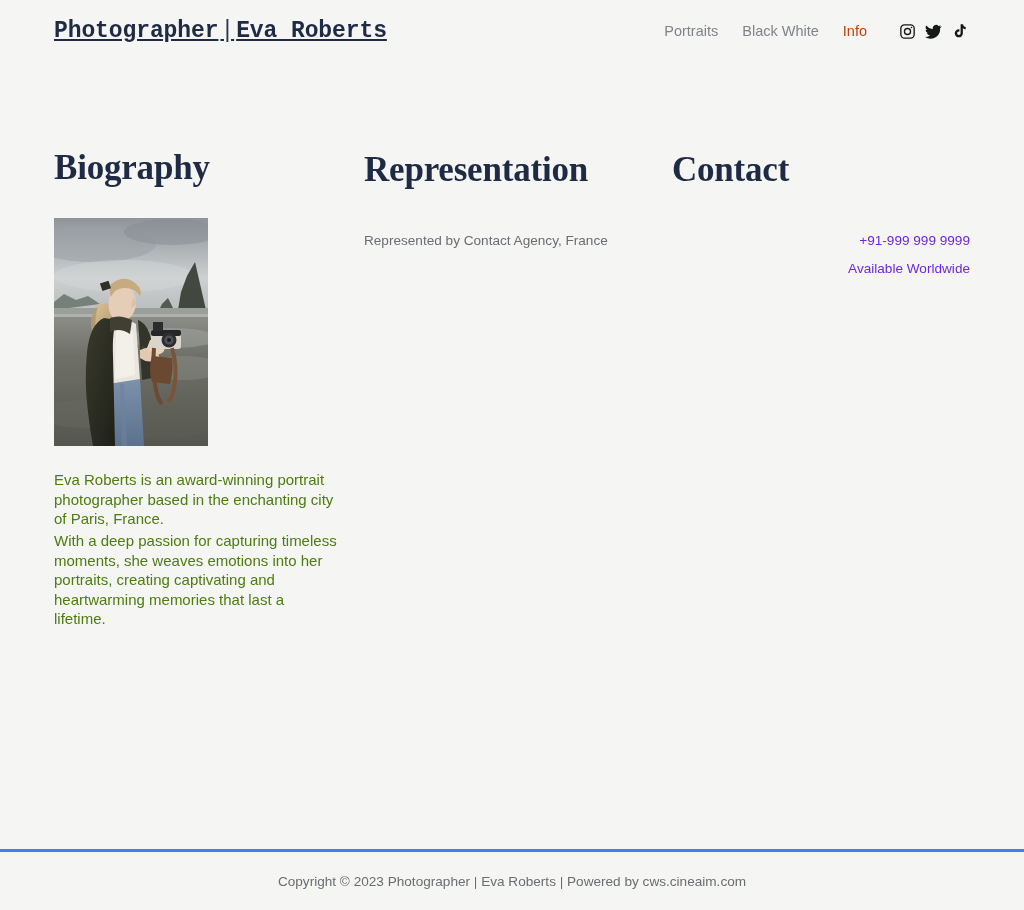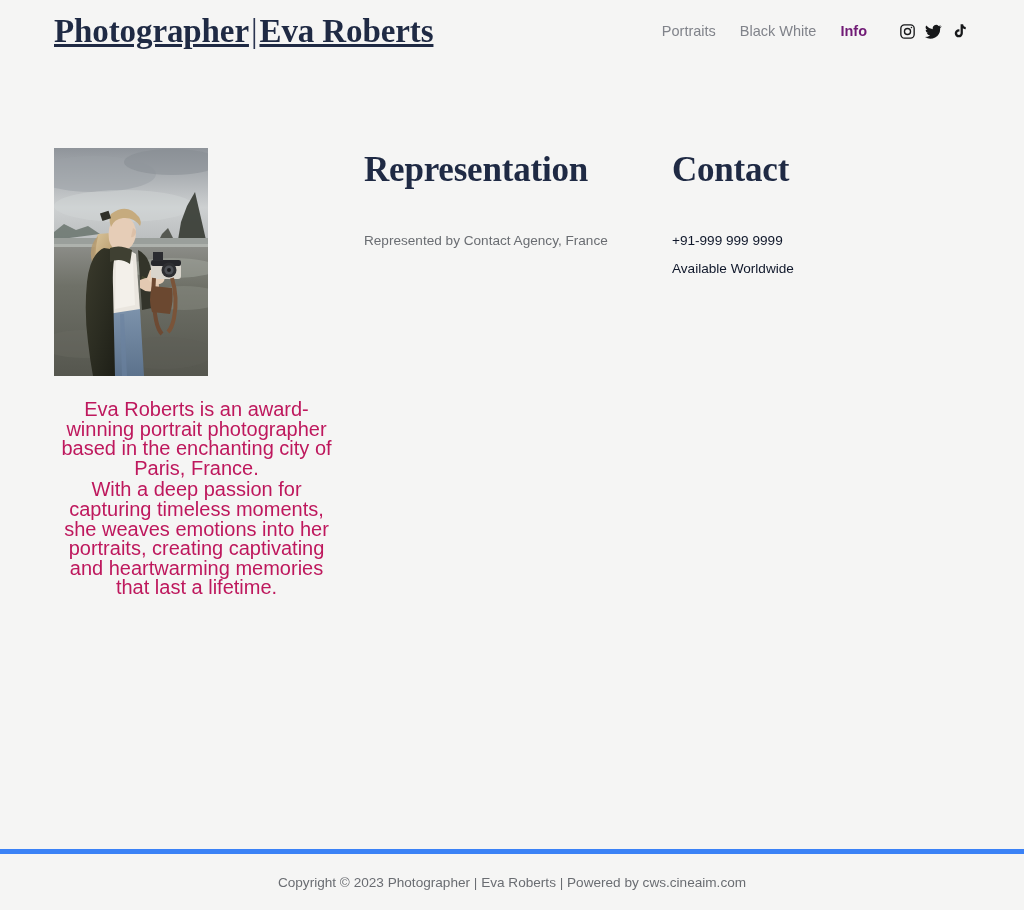--- a/index.html
+++ b/index.html
@@ -21,23 +21,23 @@
   
   .site-header {
     height: 62px;
     display: flex;
     align-items: center;
     justify-content: space-between;
     padding: 0 56px 0 54px;
   }
 
   .brand {
-    font-family: Liberation Serif, serif;
+    font-family: Liberation Mono, monospace;
     font-weight: 700;
-    font-size: 33px;
+    font-size: 23px;
     letter-spacing: -0.1px;
     color: #1f2a44;
     white-space: nowrap;
     line-height: 1;
   }
   .brand .pipe {
     color: #2b3550;
     font-weight: 400;
     padding: 0 2px;
   }
@@ -56,21 +56,21 @@
   }
   .nav-links li { list-style: none; }
   .nav-link {
     display: inline-block;
     font-size: 14.5px;
     color: #80838a;
     text-decoration: none;
     padding: 6px 12px;
     white-space: nowrap;
   }
-  .nav-link.is-active { color: #701a75; font-weight: bold; }
+  .nav-link.is-active { color: #c2410c; }
 
   .social {
     display: flex;
     align-items: center;
     gap: 9px;
     margin-left: 20px;
   }
   .social a {
     display: inline-flex;
     align-items: center;
@@ -117,53 +117,53 @@
     width: 154px;
     height: 228px;
     overflow: hidden;
     position: relative;
     background: #8d9297;
     margin-bottom: 24px;
   }
   .photo-frame svg { display: block; width: 100%; height: 100%; }
 
   .bio-text p {
-    font-size: 20px;
+    font-size: 15px;
     line-height: 19.6px;
-    color: #be185d;
+    color: #4d7c0f;
     max-width: 285px;
-    text-align: center;
   }
   .bio-text p + p { margin-top: 2px; }
 
   .rep-text {
     font-size: 13.6px;
     line-height: 19.6px;
     color: #6a6d72;
   }
 
   .contact-list {
     list-style: none;
   }
   .contact-list li {
     font-size: 13.6px;
     line-height: 19.6px;
-    color: #0f172a;
+    color: #6d28d9;
     margin-bottom: 8px;
+    text-align: right;
   }
   .contact-list li:last-child { margin-bottom: 4px; }
 
   
   .site-footer {
     position: absolute;
     left: 0;
     bottom: 0;
     width: 1024px;
     height: 61px;
-    border-top: 5px solid #3b82f6;
+    border-top: 3px solid #3b82f6;
     display: flex;
     align-items: center;
     justify-content: center;
   }
   .footer-text {
     font-size: 13.6px;
     color: #6a6d72;
   }
 </style>
 </head>
@@ -211,20 +211,21 @@
         </span>
       </a>
     </div>
   </div>
 </header>
 
 <main class="main">
   <div class="cols">
 
     <section class="col-bio">
+      <h2 class="section-title">Biography</h2>
 
       <div class="photo-frame">
         <svg viewBox="0 0 154 228" preserveAspectRatio="xMidYMid slice" aria-hidden="true">
           <defs>
             <linearGradient id="sky" x1="0" y1="0" x2="0" y2="1">
               <stop offset="0%" stop-color="#8f949a"></stop>
               <stop offset="38%" stop-color="#b4b8bb"></stop>
               <stop offset="62%" stop-color="#cdd0d1"></stop>
               <stop offset="100%" stop-color="#b9bcbd"></stop>
             </linearGradient>

